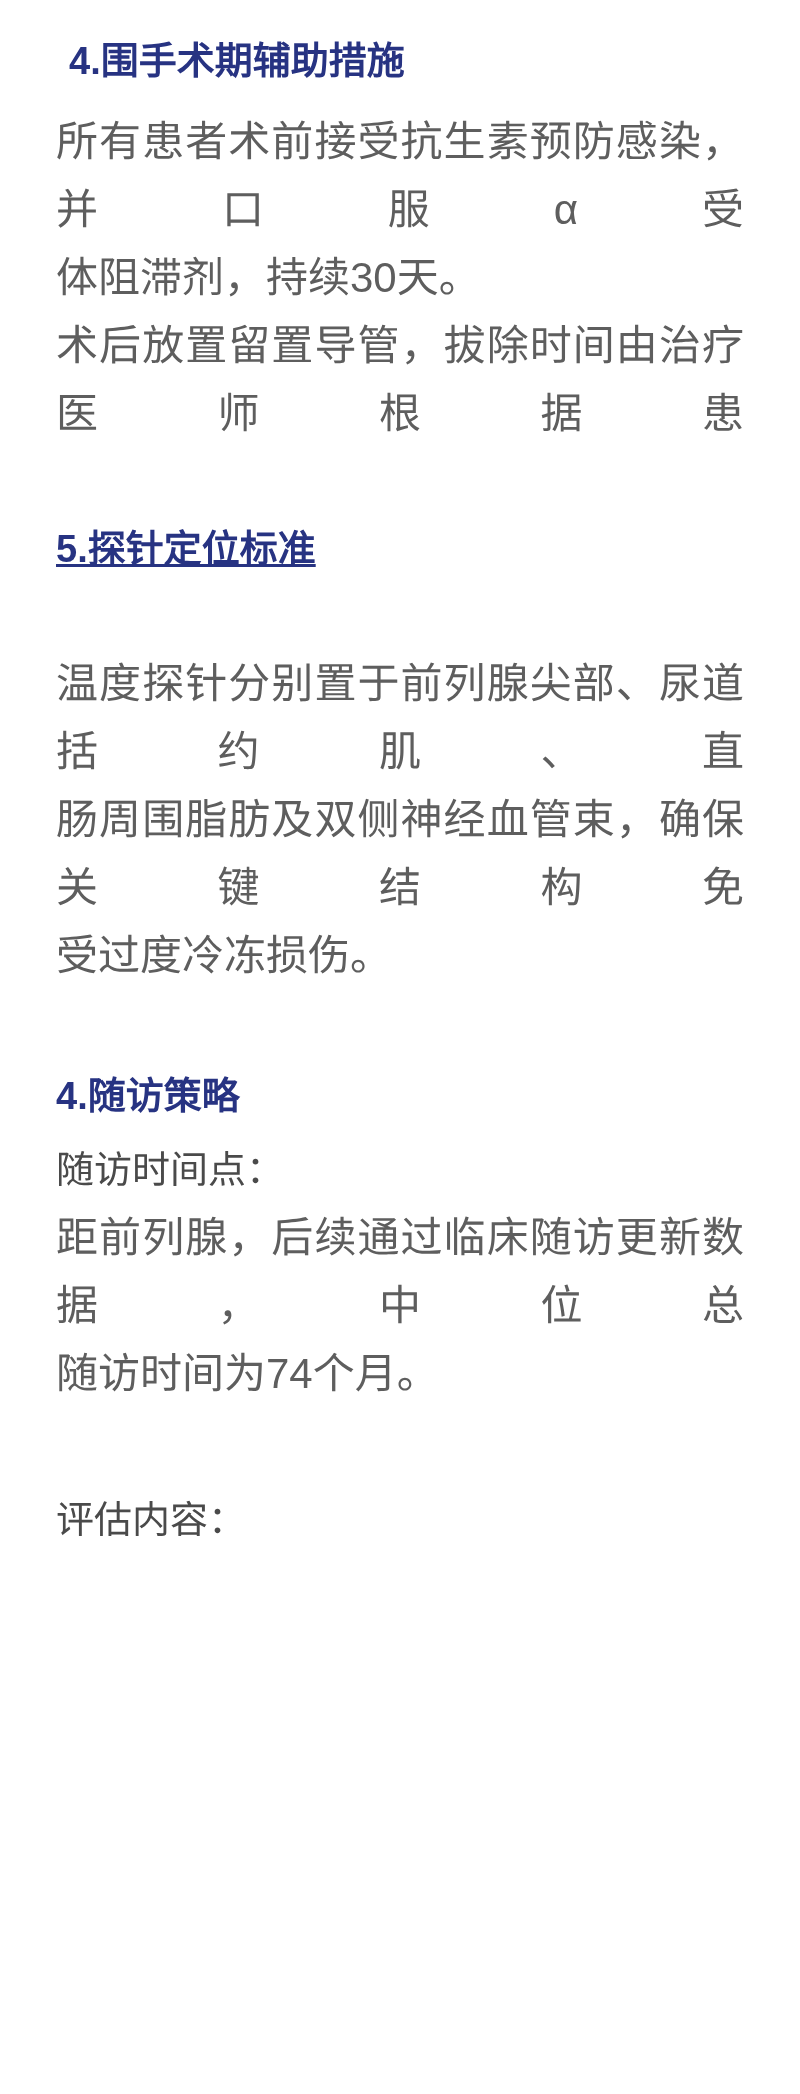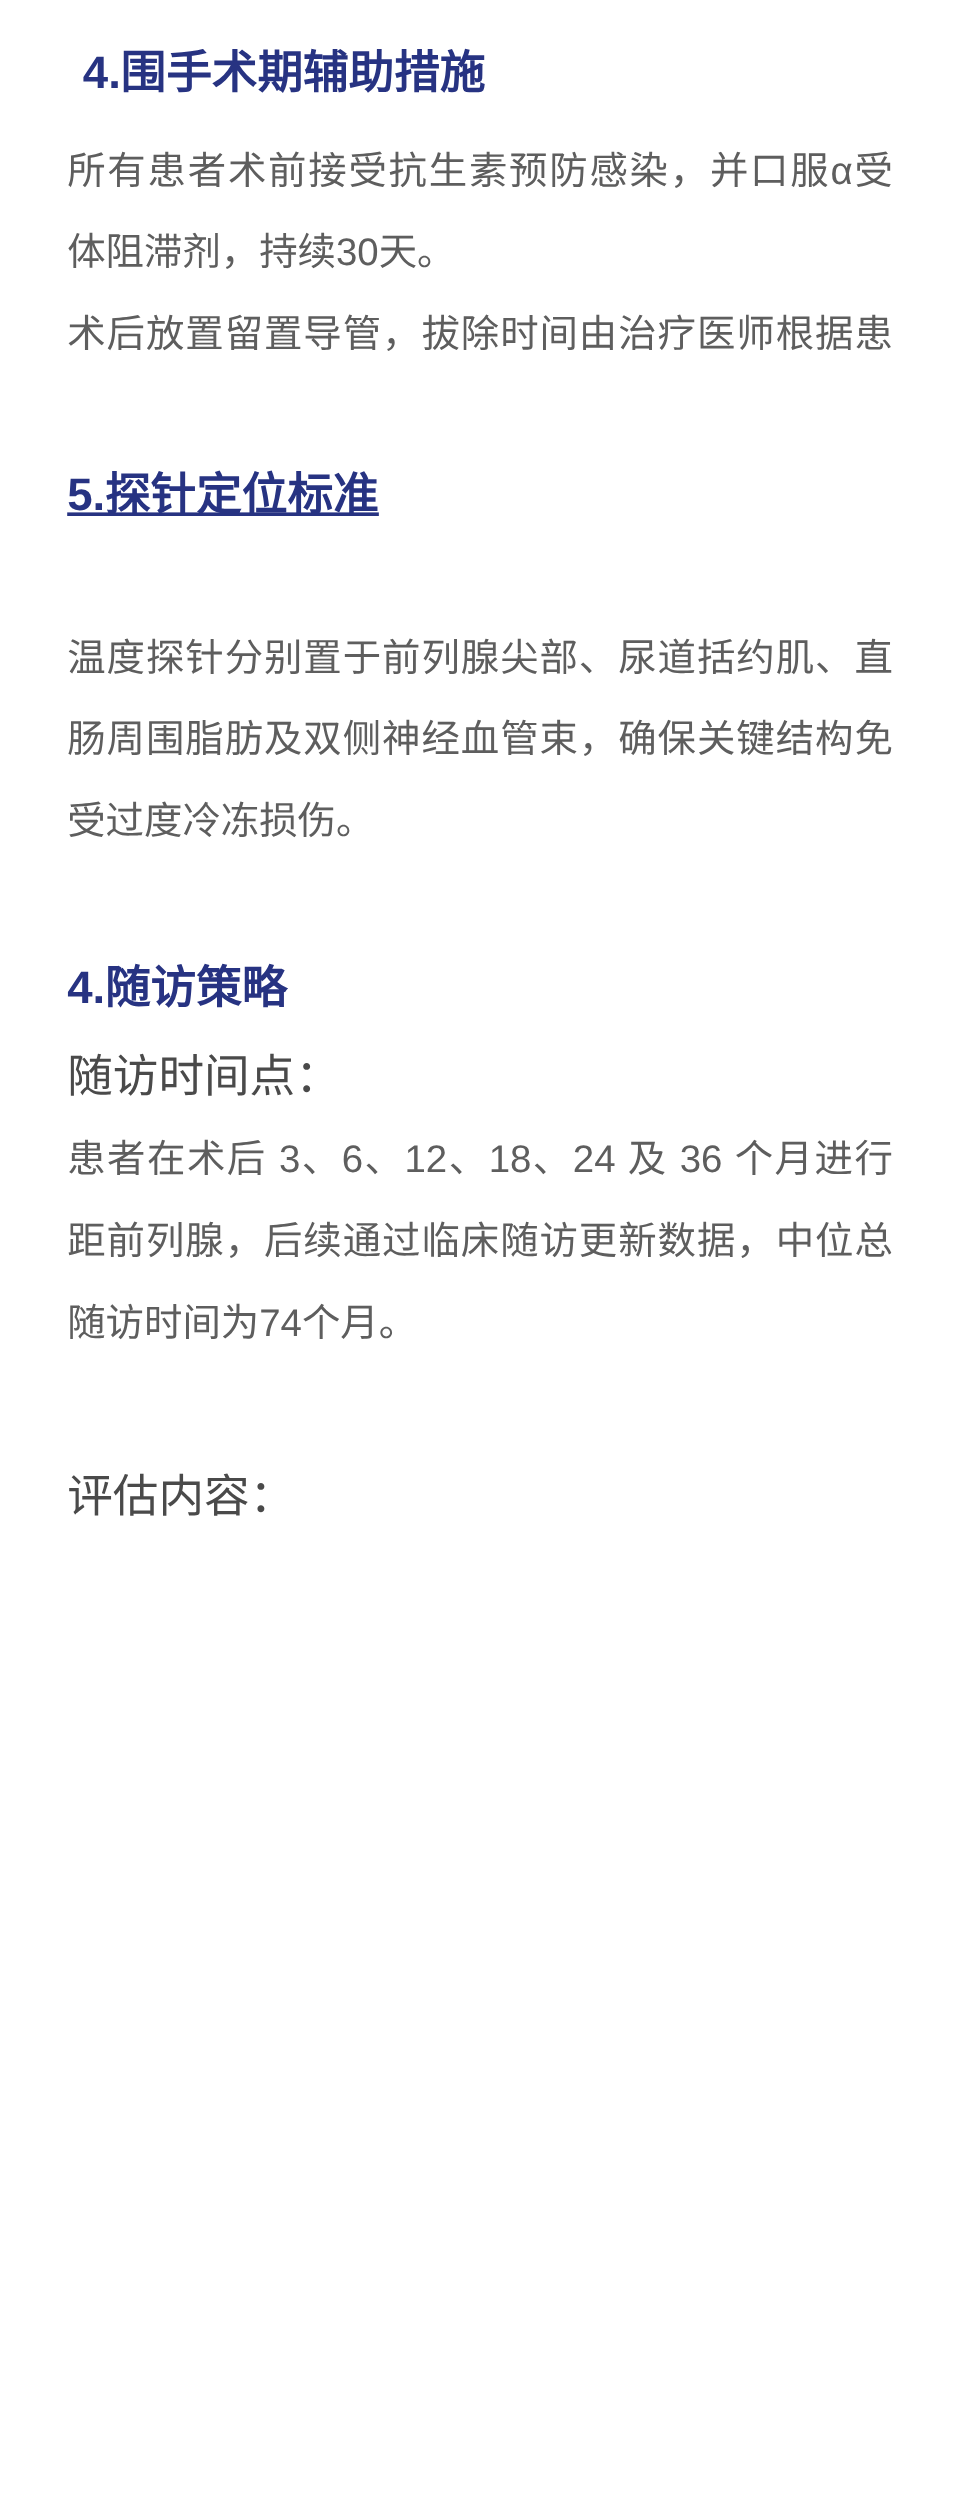--- a/index.html
+++ b/index.html
@@ -25,21 +25,21 @@
     font-weight:800;
     color:var(--heading);
   }
   .h4{margin:0 0 22px 13px;}
   .h5{margin:76px 0 18px 0;text-decoration:underline;}
   .h6{margin:81px 0 15px 0;}
   .para{margin:0;}
   .gap-top-big{margin-top:76px;}
   .gap-top-b2{margin-top:78px;}
   .line{
-    font-size:32px;
+    font-size:42px;
     line-height:68px;
     min-height:68px;
     color:var(--body);
     font-weight:400;
     text-align:left;
   }
   .full{
     text-align:justify;
     text-align-last:justify;
     text-justify:inter-character;
@@ -78,21 +78,20 @@
   <div class="para gap-top-big">
     <div class="line full">温度探针分别置于前列腺尖部、尿道括约肌、直</div>
     <div class="line full">肠周围脂肪及双侧神经血管束，确保关键结构免</div>
     <div class="line">受过度冷冻损伤。</div>
   </div>
 
   <h2 class="heading h6">4.随访策略</h2>
 
   <div class="para">
     <div class="label">随访时间点：</div>
-    <div class="line full">患者在术后 3、6、12、18、24 及 36 个月进行</div>
     <div class="line full">距前列腺，后续通过临床随访更新数据，中位总</div>
     <div class="line">随访时间为74个月。</div>
   </div>
 
   <div class="para gap-top-b2">
     <div class="label">评估内容：</div>
 
   </div>
 
 </article>

